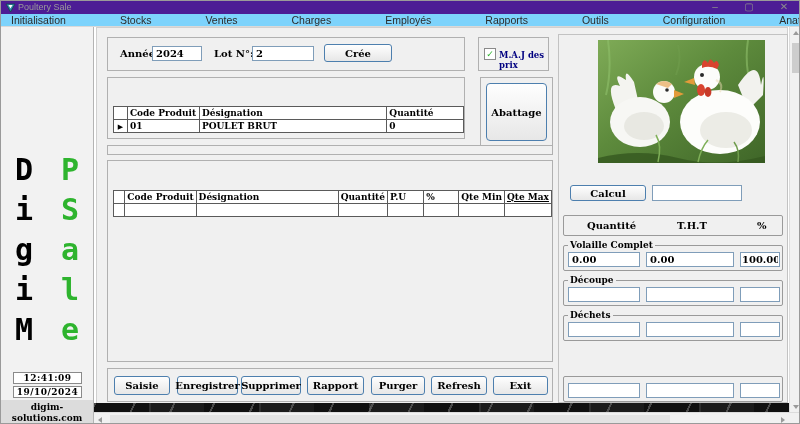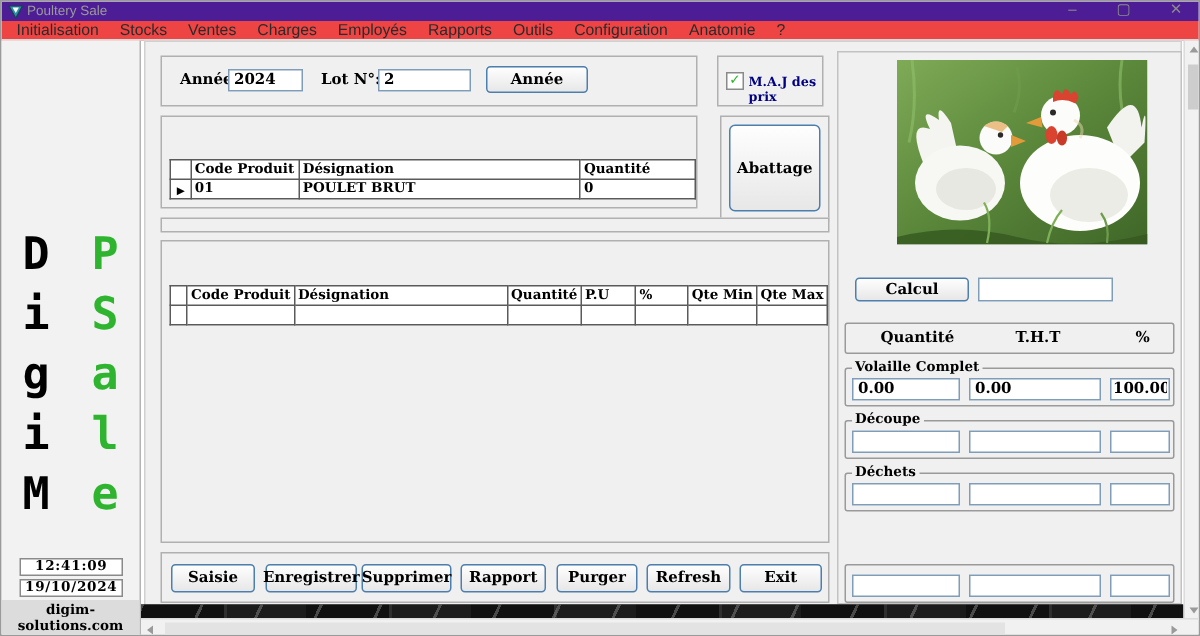--- a/index.html
+++ b/index.html
@@ -7,21 +7,21 @@
   body { font-family:"DejaVu Serif", serif; background:#fff; }
   #screen { position:relative; width:800px; height:424px; background:#fff; border:1px solid #9a9a9a; overflow:hidden; }
   .abs { position:absolute; }
 
   
   #titlebar { left:0; top:0; width:800px; height:13px; background:#4c1d95; }
   #title-text { left:17px; top:1px; font:9px "Liberation Sans",sans-serif; color:#9a9a9a; }
   .winctl { top:0px; width:16px; height:11px; font:10px "Liberation Sans",sans-serif; color:#8c8c8c; text-align:center; line-height:11px; cursor:default; }
 
   
-  #menubar { left:0; top:13px; width:800px; height:13px; background:#ef4444; border-bottom:1px solid #d9d9d9; display:flex; align-items:center; padding-left:3px; }
+  #menubar { left:0; top:13px; width:800px; height:13px; background:#7dd3fc; border-bottom:1px solid #d9d9d9; display:flex; align-items:center; padding-left:3px;gap:40px; }
   .menu-item { font:10.5px "Liberation Sans",sans-serif; color:#2b2b2b; padding:0 7px; line-height:13px; }
 
   
   #sidebar { left:0; top:26px; width:93px; height:398px; background:#f2f2f2; border-right:1px solid #b4b4b4; }
   #logo-box { left:12px; top:11px; width:68px; height:56px; background:#fff; }
   .letter-row { position:absolute; width:93px; display:flex; }
   .ltr { width:46px; text-align:center; font:bold 30px "DejaVu Sans Mono",monospace; line-height:34px; }
   .ltr.black { color:#000; }
   .ltr.green { color:#2eb42e; }
   .side-box { left:12px; width:69px; height:12px; background:#fff; border:1px solid #8a8a8a; font:bold 9px "DejaVu Serif",serif; text-align:center; line-height:10px; letter-spacing:0.5px; }
@@ -119,21 +119,21 @@
     </div>
   </div>
 
   <div class="abs" id="form">
 
     <div class="panel" style="left:10px; top:9px; width:358px; height:34px;">
       <span class="lbl" style="left:12px; top:10px;">Année:</span>
       <input class="tin" style="left: 44px; top: 8px; width: 50px;" value="2024">
       <span class="lbl" style="left:106px; top:10px;">Lot N°:</span>
       <input class="tin" style="left: 144px; top: 8px; width: 62px;" value="2">
-      <div class="btn" style="left:216px; top:6px; width:68px; height:18px;">Année</div>
+      <div class="btn" style="left:216px; top:6px; width:68px; height:18px;">Crée</div>
     </div>
 
     <div class="panel" style="left:381px; top:9px; width:71px; height:34px;">
       <span class="chk" style="left:5px; top:10px;">✓</span>
       <span class="chk-lbl" style="left:20px; top:12px;">M.A.J des prix</span>
     </div>
 
     <div class="panel" style="left:10px; top:49px; width:358px; height:62px;">
       <table class="grid abs" style="left:5px; top:4px;">
         <tbody>
@@ -163,21 +163,21 @@
       <table class="grid abs" style="left:5px; top:5px;">
         <tbody>
             <tr>
           <th style="width:12px;"></th>
           <th style="width:61px;">Code Produit</th>
           <th style="width:150px;">Désignation</th>
           <th style="width:42px;">Quantité</th>
           <th style="width:38px;">P.U</th>
           <th style="width:37px;">%</th>
           <th style="width:44px;">Qte Min</th>
-          <th style="width:40px;">Qte Max</th>
+          <th style="width:40px;text-decoration:underline;">Qte Max</th>
         </tr>
         <tr>
           <td class="sel"></td>
           <td></td>
           <td></td>
           <td></td>
           <td></td>
           <td></td>
           <td></td>
           <td></td>

